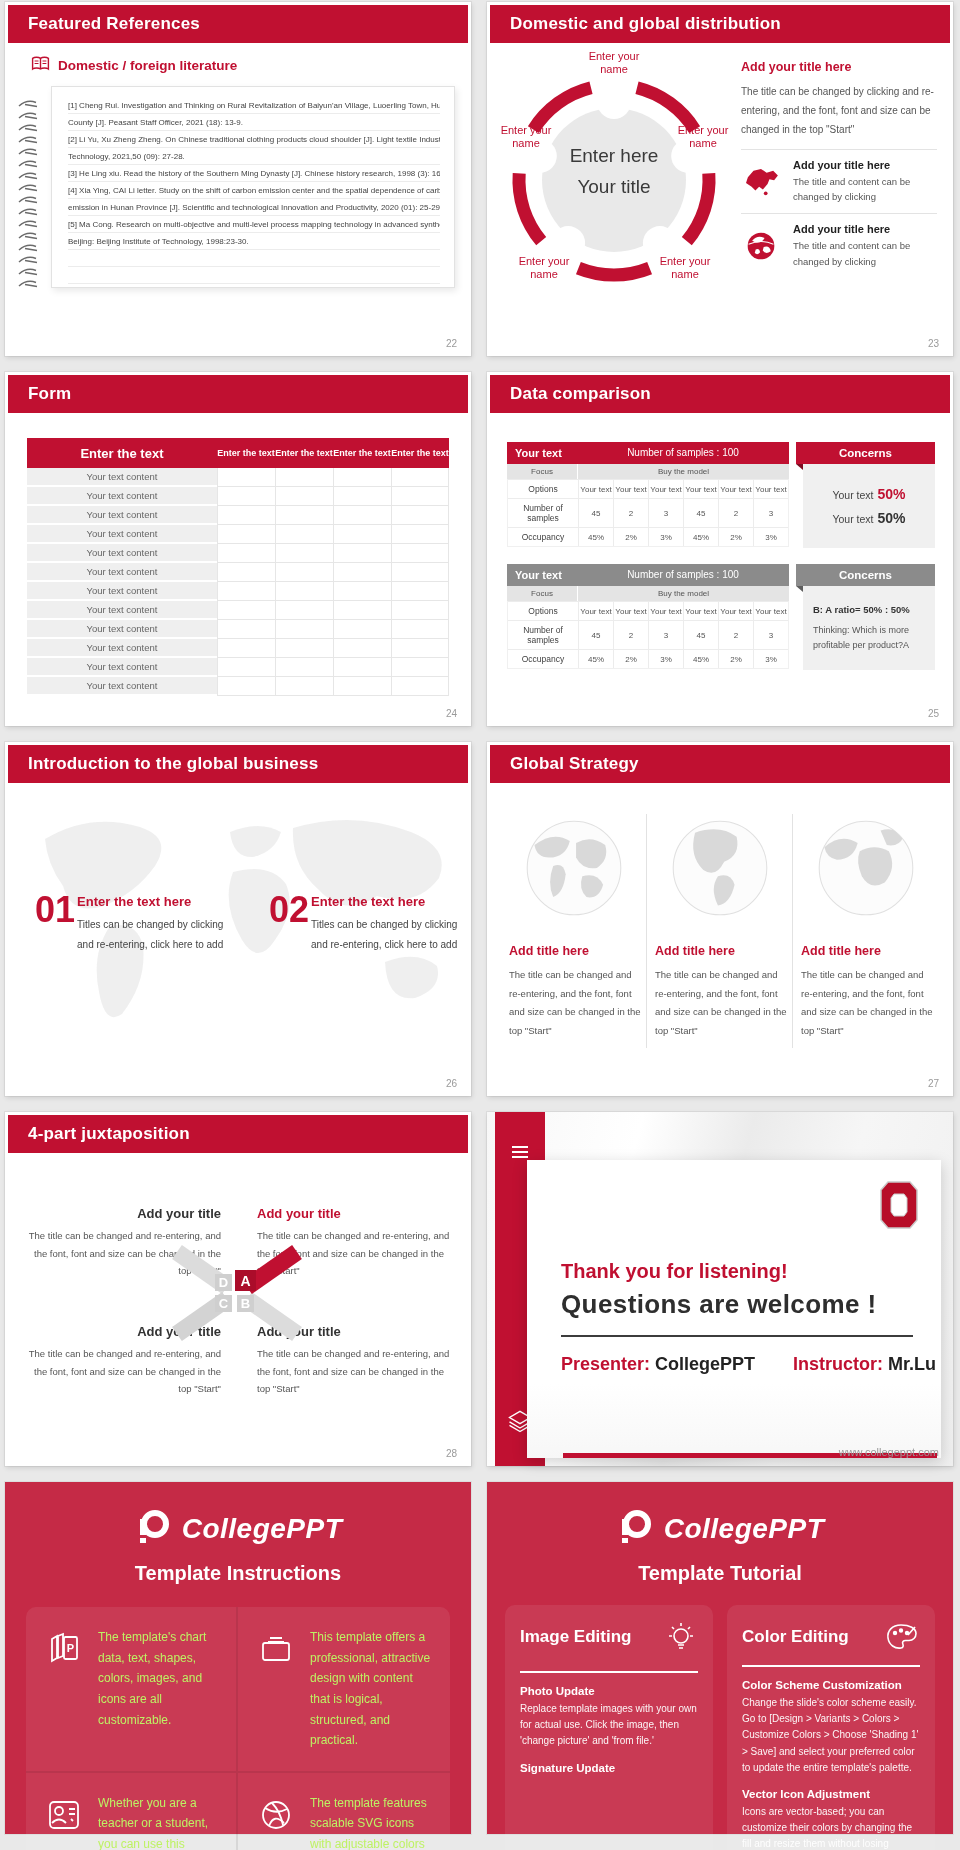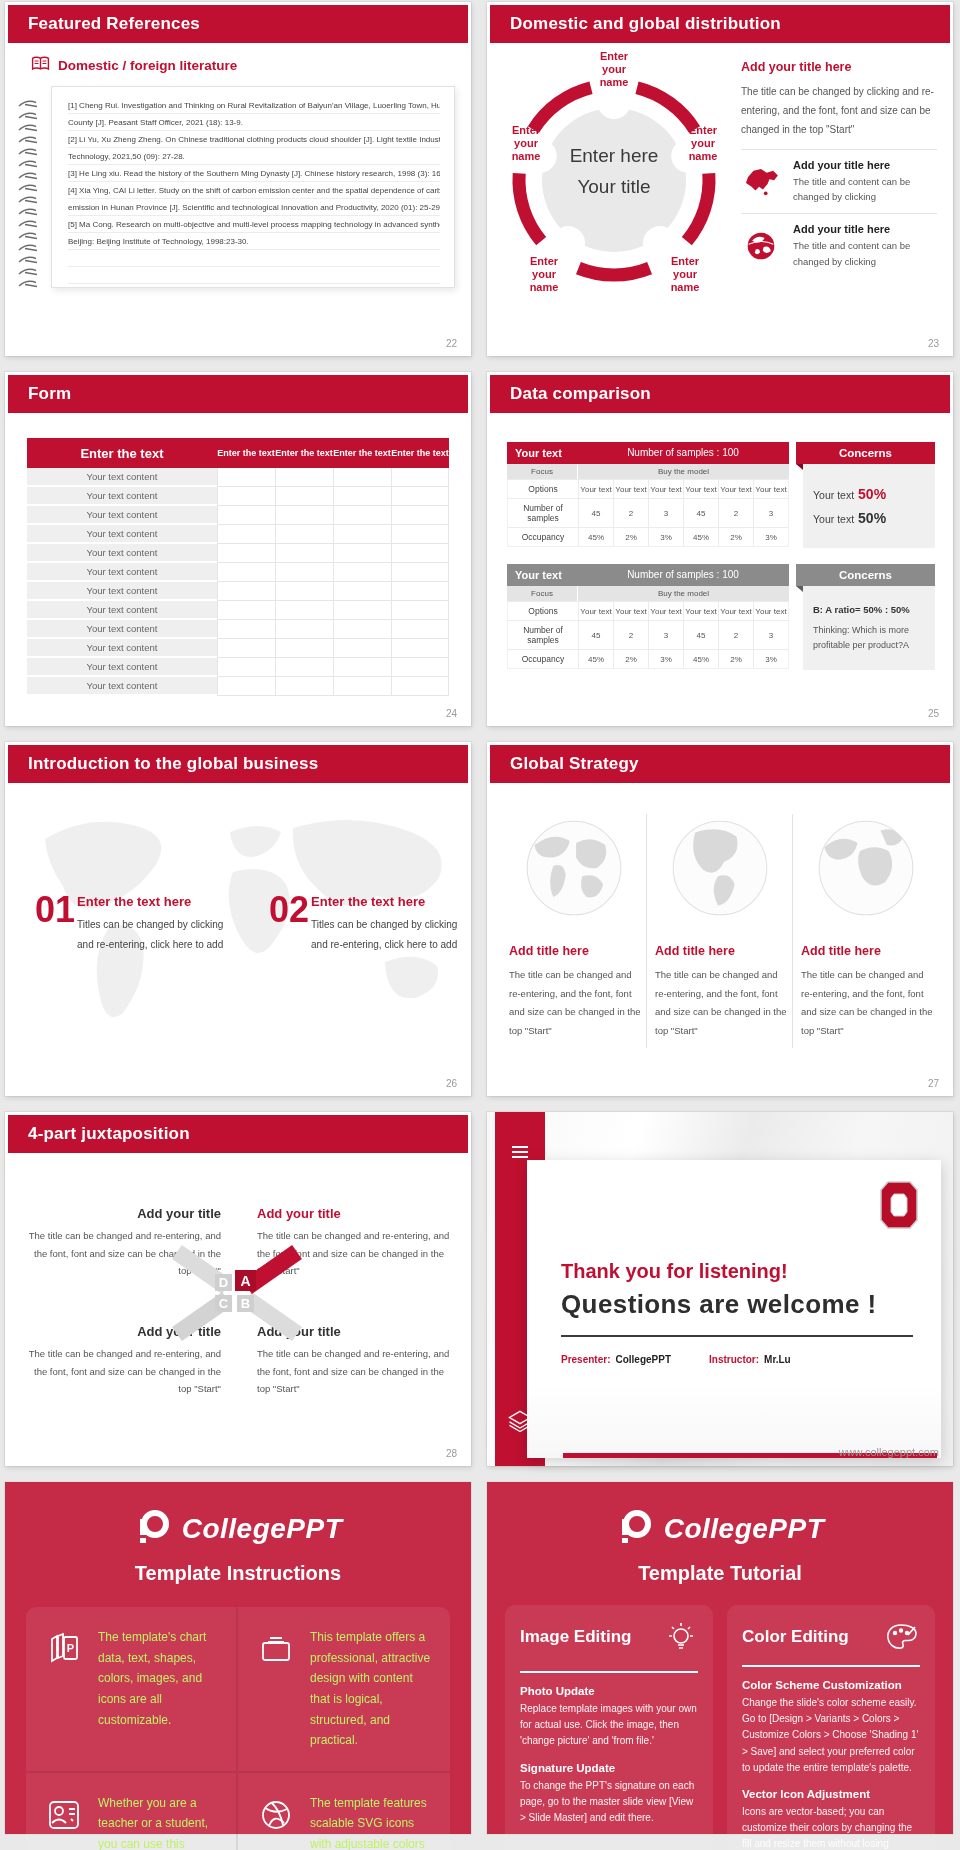--- a/index.html
+++ b/index.html
@@ -30,21 +30,21 @@
   .ref-line{font-size:8px;color:#444;line-height:17px;height:17px;white-space:nowrap;
             border-bottom:1px solid #ececec;overflow:hidden}
   .ref-line.blank{border-bottom:1px solid #ececec}
 
   
   .diagram{position:absolute;left:12px;top:50px;width:230px;height:258px}
   .diagram svg{position:absolute;left:0;top:0}
   .d-center{position:absolute;left:0;right:0;top:88px;text-align:center;color:#3a3a3a;
             font-size:19px;line-height:31px;font-weight:400}
   .node-label{position:absolute;width:54px;text-align:center;color:var(--red);
-              font-weight:700;font-size:11px;line-height:1.2}
+              font-weight:400;font-size:11px;line-height:1.2}
   .n0{left:88px;top:-2px}.n1{left:0px;top:72px}.n2{left:177px;top:72px}
   .n3{left:18px;top:203px}.n4{left:159px;top:203px}
   .dist-right{position:absolute;left:254px;top:58px;width:196px}
   .dist-right h3{color:var(--red);font-size:12.5px;font-weight:800;margin-bottom:8px}
   .dist-right .lead{font-size:10px;color:#555;line-height:1.9}
   .dist-item{display:flex;gap:12px;padding:9px 0;border-top:1px solid #e3e3e3;margin-top:10px}
   .dist-item + .dist-item{margin-top:0}
   .dist-ico{flex:0 0 40px;display:flex;align-items:center;justify-content:center}
   .dist-item h4{font-size:11px;font-weight:800;color:#222;margin-bottom:3px}
   .dist-item p{font-size:9.5px;color:#555;line-height:1.6}
@@ -79,21 +79,21 @@
   .co-1{top:70px}.co-2{top:192px}
   .concern-head{position:relative;height:22px;line-height:22px;text-align:center;color:#fff;
                 font-weight:bold;font-size:11.5px;margin-left:-7px}
   .concern.red .concern-head{background:var(--red)}
   .concern.gray .concern-head{background:var(--gray)}
   .concern-head::after{content:'';position:absolute;left:0;top:100%;width:0;height:0;
                 border-right:7px solid var(--red-dark);border-bottom:6px solid transparent}
   .concern.gray .concern-head::after{border-right-color:#5e5e5e}
   .concern-body{background:#f0f0f0;min-height:84px;padding:12px 10px;display:flex;
                 flex-direction:column;justify-content:center}
-  .co-line{font-size:10.5px;color:#444;text-align:left;margin:4px 0}
+  .co-line{font-size:10.5px;color:#444;text-align:center;margin:4px 0}
   .co-line .v{font-size:14px;font-weight:bold;margin-left:4px}
   .co-line .v1{color:var(--red)}
   .co-line .v2{color:#333}
   .co-ratio{font-size:9.5px;font-weight:bold;color:#333;margin-bottom:8px}
   .co-think{font-size:9px;color:#555;line-height:1.6}
 
   
   .worldmap{position:absolute;left:0;top:52px;width:466px;height:268px;opacity:.85}
   .intro-item{position:absolute;top:150px;display:flex;gap:2px}
   .ii-1{left:30px}.ii-2{left:264px}
@@ -129,21 +129,21 @@
   .t-burger i{display:block;height:2px;background:#fff;margin-bottom:3px}
   .t-layers{position:absolute;left:11px;top:296px}
   .t-card{position:absolute;left:40px;top:48px;width:414px;height:298px;z-index:2;
           background:linear-gradient(180deg,#ffffff 75%,#f7f7f7 100%);
           box-shadow:0 4px 14px rgba(0,0,0,.18)}
   .t-ologo{position:absolute;right:22px;top:20px}
   .t-text{position:absolute;left:34px;top:100px;right:28px}
   .t-small{font-size:20px;font-weight:800;color:var(--red)}
   .t-big{font-size:26px;font-weight:800;color:#2e2e2e;margin-top:6px;letter-spacing:.4px}
   .t-rule{border:none;border-top:2px solid #3c3c3c;margin:15px 0 17px}
-  .t-people{display:flex;gap:38px;font-size:10px;font-weight:bold}
+  .t-people{display:flex;gap:38px;font-size:18px;font-weight:bold}
   .t-people .lab{color:var(--red);margin-right:5px}
   .t-people .val{color:#222}
   .t-redbar{position:absolute;left:36px;right:4px;bottom:0;height:5px;background:var(--red)}
   .t-site{position:absolute;right:14px;bottom:8px;font-size:11px;color:#9a9a9a;z-index:3}
 
   
   .panel{position:absolute;width:466px;height:352px;background:var(--panel);text-align:center;
          padding-top:26px;box-shadow:0 0 0 1px rgba(0,0,0,.05)}
   .brand{display:inline-flex;align-items:center;gap:10px}
   .brand-name{font-size:28px;font-weight:800;font-style:italic;color:#fff;letter-spacing:.5px}
@@ -754,21 +754,20 @@
             </svg>
           </span>
         </div>
         <hr class="tut-line">
         <div class="tut-entry">
           <h4>Photo Update</h4>
           <p>Replace template images with your own for actual use. Click the image, then 'change picture' and 'from file.'</p>
         </div>
         <div class="tut-entry">
           <h4>Signature Update</h4>
-          <p>To change the PPT's signature on each page, go to the master slide view [View &gt; Slide Master] and edit there.</p>
         </div>
       </div>
       <div class="tut-card">
         <div class="tut-head">
           <span class="tut-title">Color Editing</span>
           <span>
             <svg width="36" height="32" viewBox="0 0 36 32" fill="none" stroke="#fff" stroke-width="1.6">
               <path d="M17 4 C8 4 3 10 4 17 C5 24 11 28 17 27 C19.4 26.6 19.5 24.6 18.8 23 C18 21.2 19.2 19.5 21.5 19.5 H25 C29 19.5 32 16.5 32 12.5 C32 7 25.5 4 17 4 Z"></path>
               <circle cx="11" cy="12" r="1.4" fill="#fff"></circle>
                 <circle cx="17" cy="9.5" r="1.4" fill="#fff"></circle>

